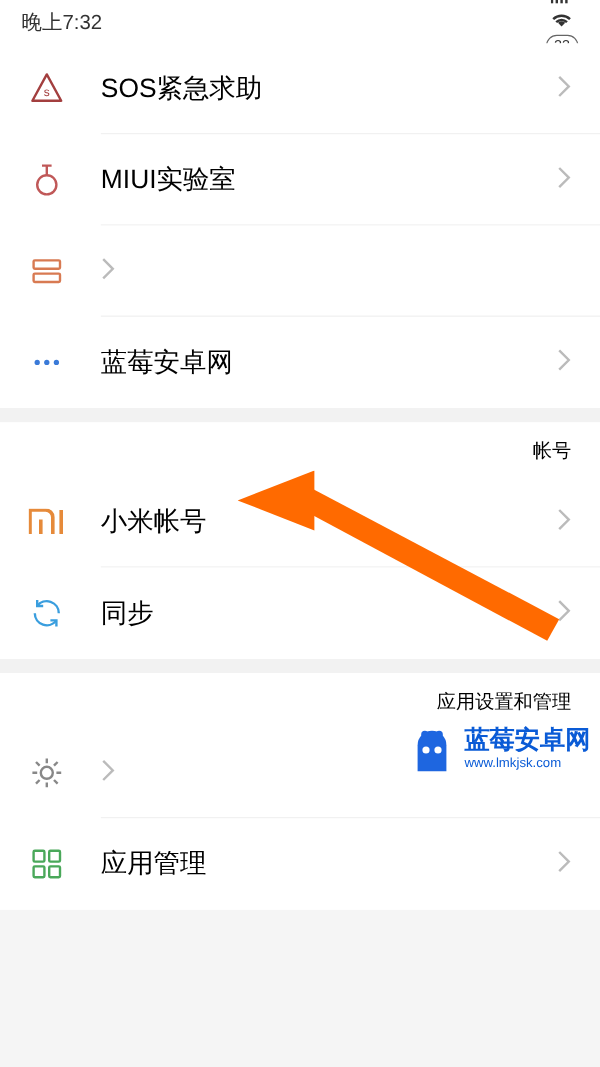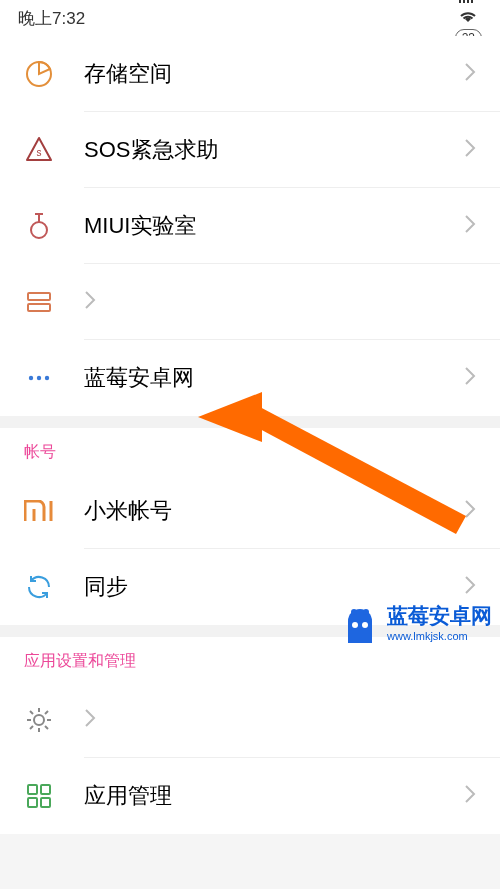--- a/index.html
+++ b/index.html
@@ -95,22 +95,23 @@
       height: 1px;
       background: #eee;
     }
     .section-gap {
       height: 12px;
       background: #f2f2f2;
     }
     .section-header {
       padding: 14px 24px 10px 24px;
       font-size: 16px;
-      color: #ec4899;
+      color: #000000;
       background: #fff;
+      text-align: right;
     }
     .arrow-overlay {
       position: absolute;
       pointer-events: none;
       z-index: 50;
     }
     .watermark {
       position: absolute;
       right: 8px;
       bottom: 10px;
@@ -156,35 +157,20 @@
           <path d="M5.5 9.5 A6.5 6.5 0 0 1 14.5 9.5" fill="none" stroke="#333" stroke-width="2"></path>
         </svg>
       </span>
       <span class="battery-badge">23</span>
     </div>
   </div>
 
 
   <div class="list">
 
-    <div class="row">
-      <span class="icon-slot">
-        <svg width="28" height="28" viewBox="0 0 28 28">
-          <circle cx="14" cy="14" r="12" fill="none" stroke="#e38f3a" stroke-width="2"></circle>
-          <path d="M14 14 L14 2 A12 12 0 0 1 25 9 Z" fill="none" stroke="#e38f3a" stroke-width="2"></path>
-        </svg>
-      </span>
-      <span class="label">存储空间</span>
-      <span class="chevron">
-        <svg width="12" height="20" viewBox="0 0 12 20">
-            <path d="M2 2 L10 10 L2 18" fill="none" stroke="#bbb" stroke-width="2"></path>
-          </svg>
-      </span>
-      <div class="divider"></div>
-    </div>
 
     <div class="row">
       <span class="icon-slot">
         <svg width="28" height="28" viewBox="0 0 28 28">
           <path d="M14 2 L26 24 L2 24 Z" fill="none" stroke="#a33f3f" stroke-width="2" stroke-linejoin="round"></path>
           <text x="14" y="20" font-size="10" text-anchor="middle" fill="#a33f3f">s</text>
         </svg>
       </span>
       <span class="label">SOS紧急求助</span>
       <span class="chevron">

